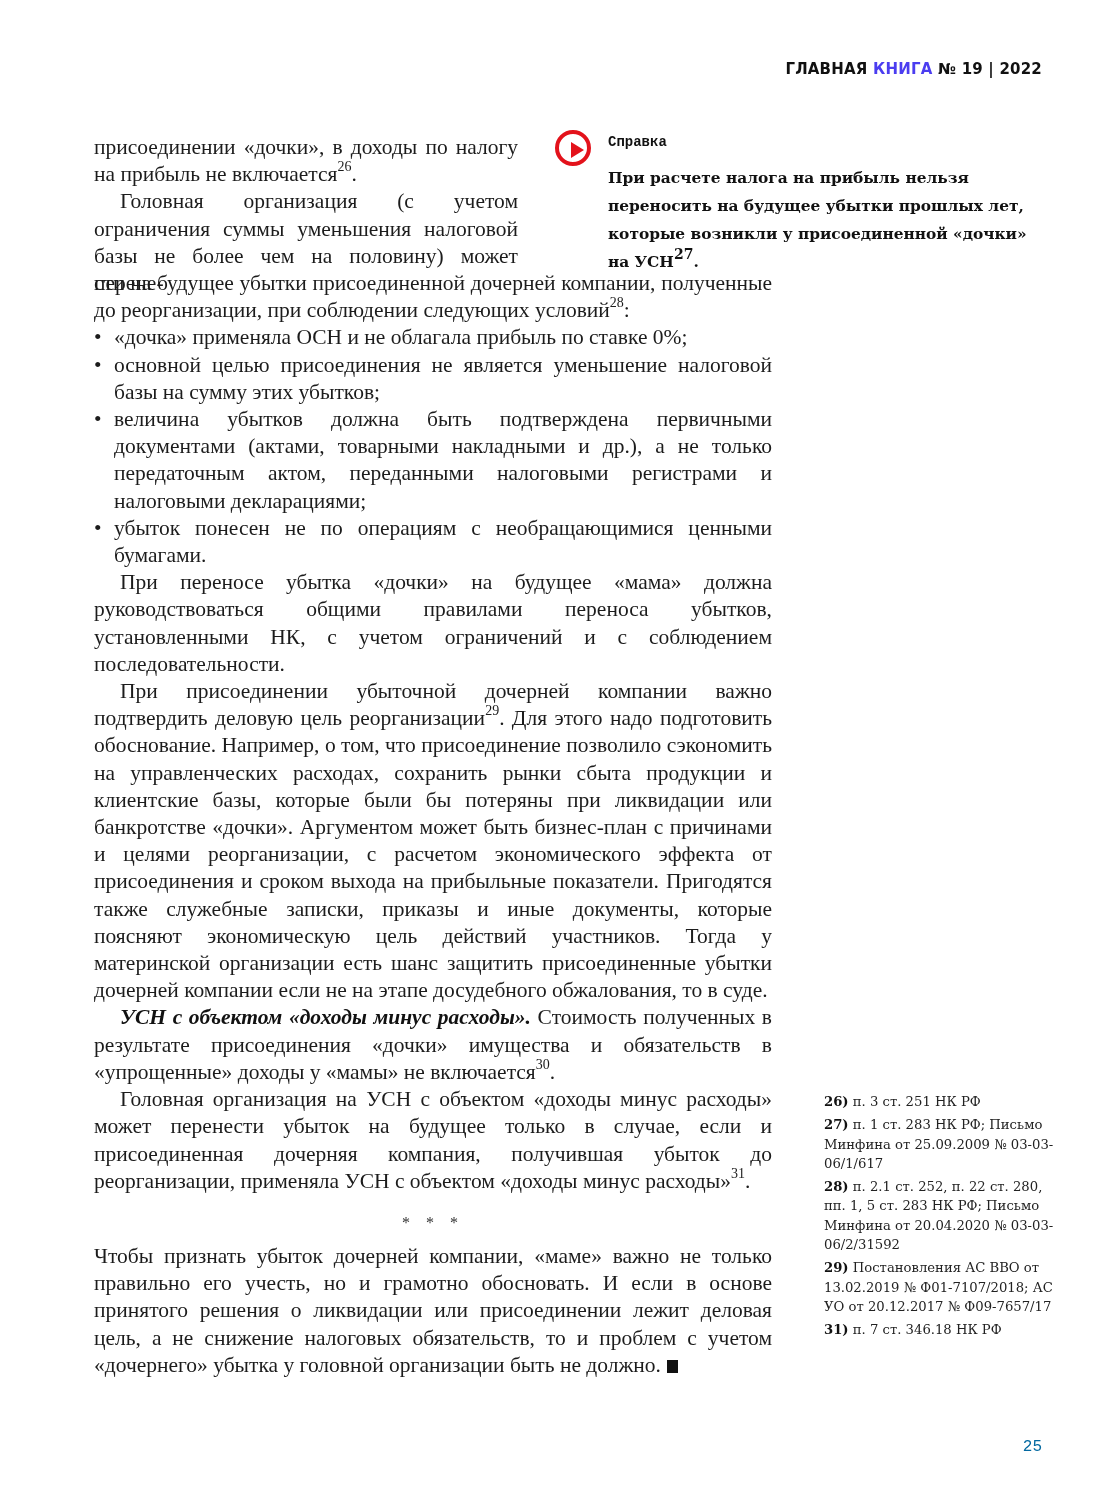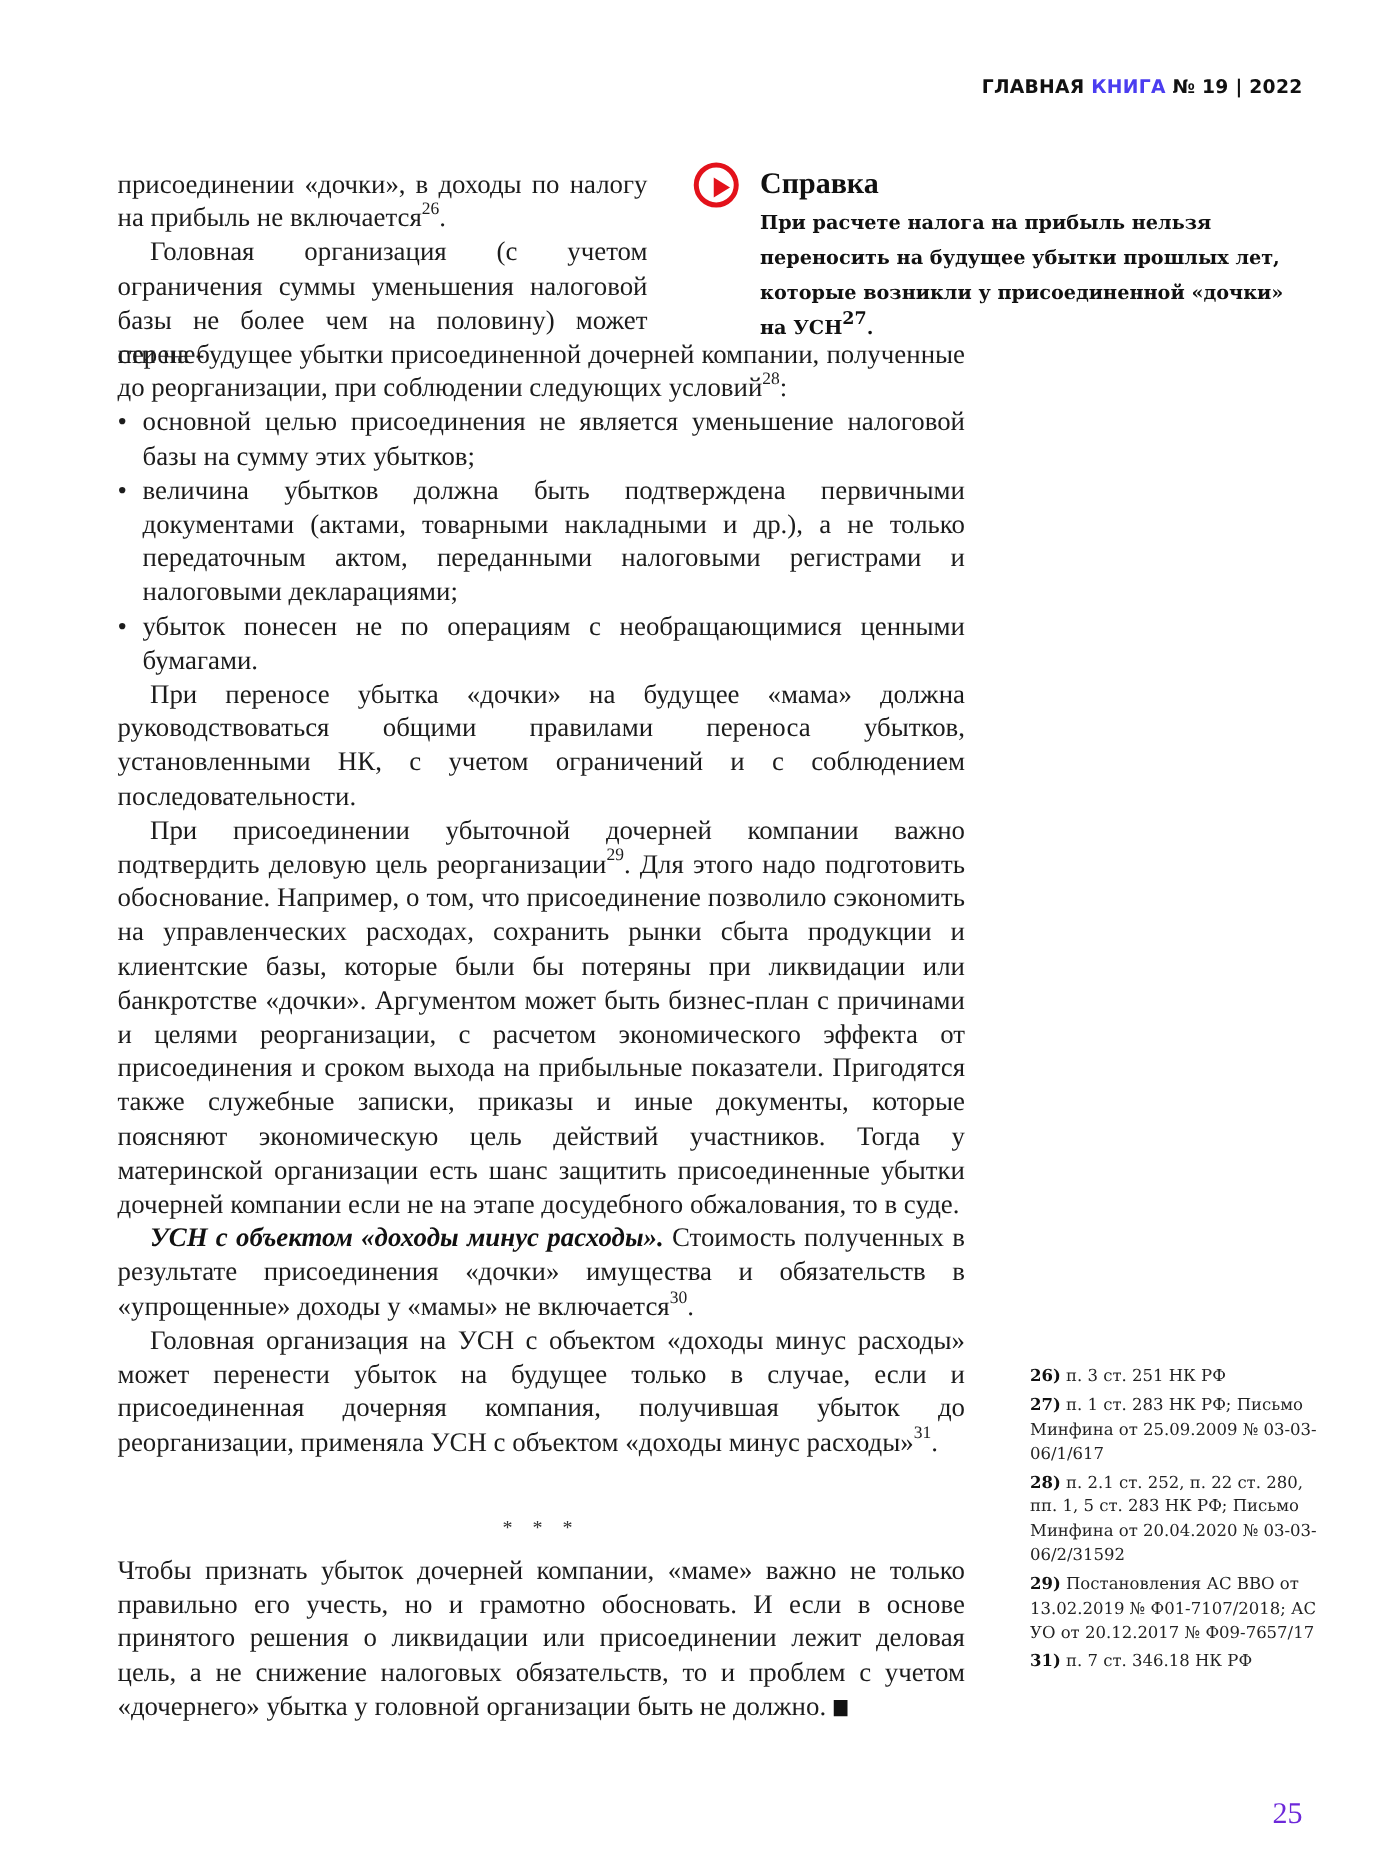--- a/index.html
+++ b/index.html
@@ -18,31 +18,31 @@
 
   .narrow { width:424px; }
 
   ul.bullets { list-style:none; margin:0; padding:0; }
   ul.bullets li { position:relative; padding-left:20px; text-align:justify; text-align-last:left; }
   ul.bullets li::before { content:"•"; position:absolute; left:0; top:0; }
 
   .sidebar-box { position:absolute; left:555px; top:130px; width:480px; }
   .play-icon { position:absolute; left:0; top:0; width:36px; height:36px; border:4px solid #e3121b; border-radius:50%; box-sizing:border-box; }
   .play-icon::after { content:""; position:absolute; left:12px; top:8px; border-left:13px solid #e3121b; border-top:8px solid transparent; border-bottom:8px solid transparent; }
-  .sidebar-title { position:absolute; left:53px; top:4px; font-family:Liberation Serif, serif; font-weight:bold; font-size:24px; color:#111; }
+  .sidebar-title { position:absolute; left:53px; top:4px; font-family:Liberation Mono, monospace; font-weight:bold; font-size:14px; color:#111; }
   .sidebar-text { position:absolute; left:53px; top:34px; width:430px; font-family:"DejaVu Serif","Liberation Serif",serif; font-weight:bold; font-size:15.4px; line-height:28px; color:#111; }
 
   .stars { position:absolute; top:1214px; left:94px; width:678px; text-align:center; font-family:"Liberation Serif",serif; font-size:16px; letter-spacing:6px; color:#333; }
   .end-mark { display:inline-block; width:11px; height:13px; background:#111; margin-left:6px; vertical-align:-1px; }
 
   .footnotes { position:absolute; left:824px; top:1092px; width:230px; font-family:"DejaVu Serif","Liberation Serif",serif; font-size:13.2px; line-height:19.3px; color:#222; }
   .fn { margin:0 0 4px 0; }
   .fn-num { font-weight:bold; color:#111; }
 
-  .page-number { position:absolute; right:62px; top:1438px; font-family:Liberation Serif, serif; font-size:24px; color:#6d28d9; }
+  .page-number { position:absolute; right:62px; top:1438px; font-family:Liberation Mono, monospace; font-size:16px; color:#0369a1; }
   b.lead { font-weight:bold; color:#111;font-style:italic; }
 </style>
 </head>
 <body>
 
 <div class="masthead">
   <span class="brand-a">ГЛАВНАЯ</span>
   <span class="brand-b">КНИГА</span>
   <span class="issue">№ 19 | 2022</span>
 </div>
@@ -54,20 +54,21 @@
 </div>
 
 <div class="col-main body-text narrow" style="top:134px;">
   <p class="p"><span>присоединении «дочки», в доходы по налогу на прибыль не включается</span><sup>26</sup><span>.</span></p>
   <p class="p indent">Головная организация (с учетом ограничения суммы уменьшения налоговой базы не более чем на половину) может перене-</p>
 </div>
 
 <div class="col-main body-text" style="top:270px;">
   <p class="p"><span>сти на будущее убытки присоединенной дочерней компании, полученные до реорганизации, при соблюдении следующих условий</span><sup>28</sup><span>:</span></p>
   <ul class="bullets">
+    <li>«дочка» применяла ОСН и не облагала прибыль по ставке 0%;</li>
     <li>основной целью присоединения не является уменьшение налоговой базы на сумму этих убытков;</li>
     <li>величина убытков должна быть подтверждена первичными документами (актами, товарными накладными и др.), а не только передаточным актом, переданными налоговыми регистрами и налоговыми декларациями;</li>
     <li>убыток понесен не по операциям с необращающимися ценными бумагами.</li>
   </ul>
   <p class="p indent">При переносе убытка «дочки» на будущее «мама» должна руководствоваться общими правилами переноса убытков, установленными НК, с учетом ограничений и с соблюдением последовательности.</p>
   <p class="p indent"><span>При присоединении убыточной дочерней компании важно подтвердить деловую цель реорганизации</span><sup>29</sup><span>. Для этого надо подготовить обоснование. Например, о том, что присоединение позволило сэкономить на управленческих расходах, сохранить рынки сбыта продукции и клиентские базы, которые были бы потеряны при ликвидации или банкротстве «дочки». Аргументом может быть бизнес-план с причинами и целями реорганизации, с расчетом экономического эффекта от присоединения и сроком выхода на прибыльные показатели. Пригодятся также служебные записки, приказы и иные документы, которые поясняют экономическую цель действий участников. Тогда у материнской организации есть шанс защитить присоединенные убытки дочерней компании если не на этапе досудебного обжалования, то в суде.</span></p>
   <p class="p indent"><b class="lead">УСН с объектом «доходы минус расходы».</b><span> Стоимость полученных в результате присоединения «дочки» имущества и обязательств в «упрощенные» доходы у «мамы» не включается</span><sup>30</sup><span>.</span></p>
   <p class="p indent"><span>Головная организация на УСН с объектом «доходы минус расходы» может перенести убыток на будущее только в случае, если и присоединенная дочерняя компания, получившая убыток до реорганизации, применяла УСН с объектом «доходы минус расходы»</span><sup>31</sup><span>.</span></p>
 </div>
 

